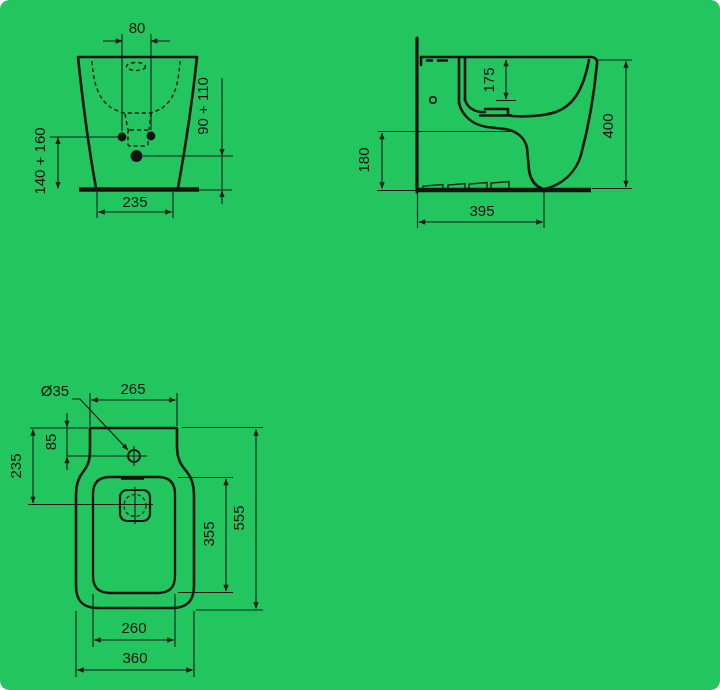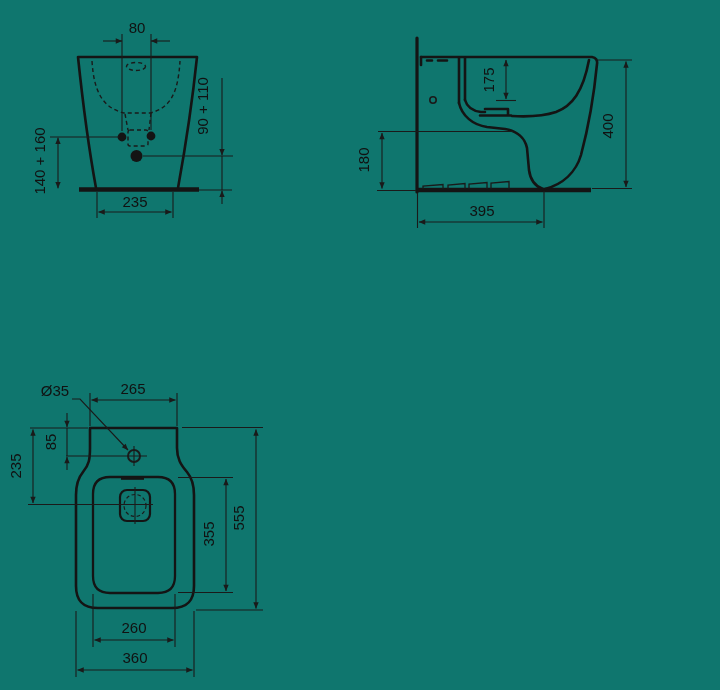--- a/index.html
+++ b/index.html
@@ -1,16 +1,16 @@
 <!DOCTYPE html>
 <html><head>
 <meta charset="utf-8">
 <style>
   html,body{margin:0;padding:0;background:#ffffff;}
-  .stage{width:720px;height:690px;background:#0f766e;position:relative;overflow:hidden;}
+  .stage{width:720px;height:690px;background:#22c55e;position:relative;overflow:hidden;border-radius:9px;}
   svg text{font-family:"Liberation Sans","DejaVu Sans",sans-serif;font-size:15px;fill:#111;}
   .thick{stroke:#141414;stroke-width:2.6;fill:none;stroke-linecap:round;stroke-linejoin:round;}
   .xthick{stroke:#141414;stroke-width:4.4;fill:none;stroke-linecap:butt;}
   .thin{stroke:#1a1a1a;stroke-width:1.1;fill:none;}
   .dash{stroke:#1a1a1a;stroke-width:1.4;fill:none;stroke-dasharray:4 3;}
   .dim{stroke:#1a1a1a;stroke-width:1.1;fill:none;}
   .dot{fill:#141414;stroke:none;}
 </style>
 </head>
 <body>

